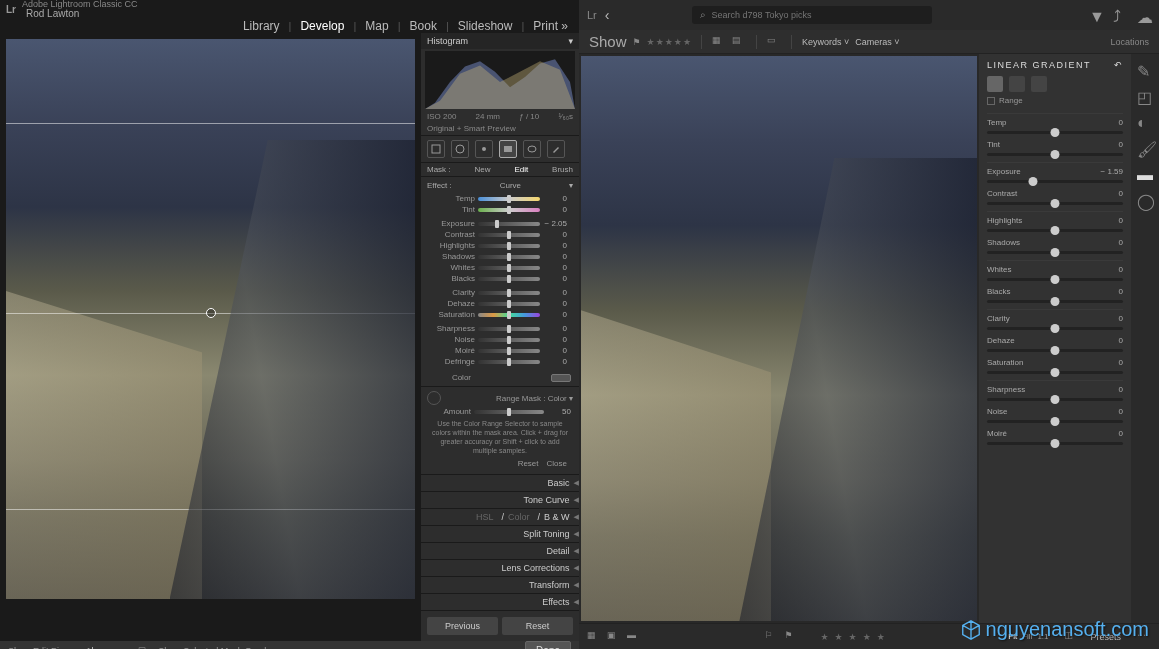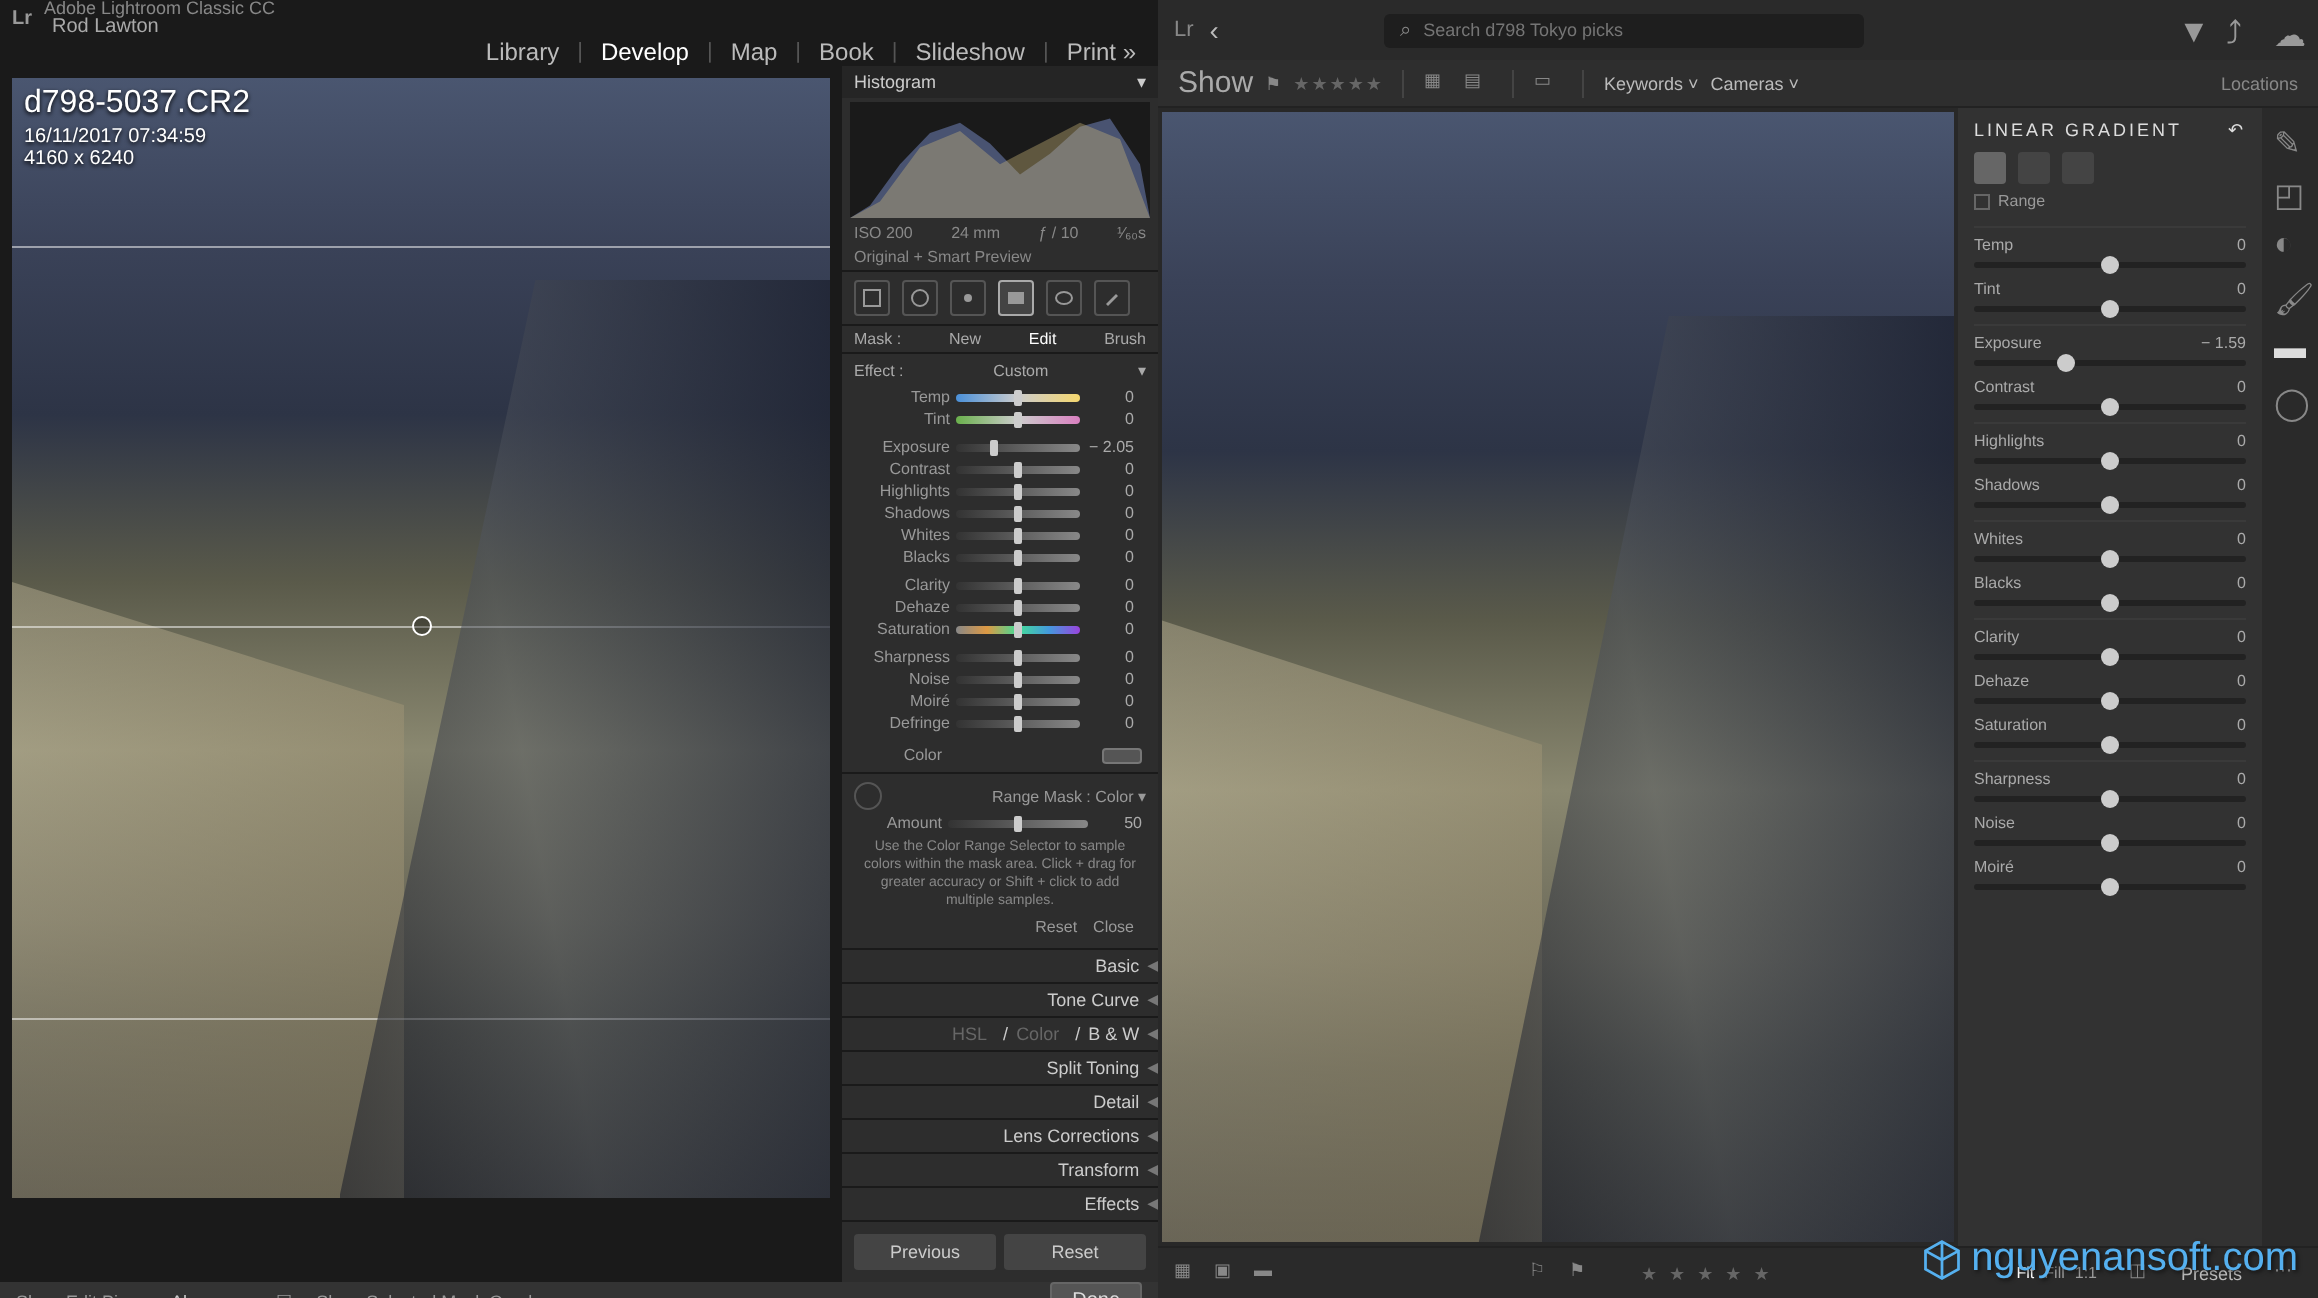--- a/index.html
+++ b/index.html
@@ -150,25 +150,20 @@
   <div class="lr-main">
     <div class="lr-canvas">
       <div class="lr-image">
         <div class="lr-gradient-lines">
           <div class="lr-gl" style="top:15%"></div>
           <div class="lr-gl" style="top:49%"></div>
           <div class="lr-gl" style="top:84%"></div>
         </div>
         <div class="lr-gradient-pin"></div>
       </div>
-      <div class="lr-meta">
-        <div class="filename">d798-5037.CR2</div>
-        <div class="date">16/11/2017 07:34:59</div>
-        <div class="dims">4160 x 6240</div>
-      </div>
     </div>
 
     <div class="lr-panel">
       <div class="lr-hist-header">
         <span>Histogram</span>
         <span>▾</span>
       </div>
       <div class="lr-hist">
         <svg viewBox="0 0 150 56" preserveAspectRatio="none">
           <path d="M0,56 L10,50 L25,30 L40,15 L55,10 L70,20 L85,35 L100,25 L115,12 L130,8 L145,30 L150,56 Z" fill="rgba(120,140,200,0.5)"></path>
@@ -218,21 +213,21 @@
       <div class="lr-mask-row">
         <span>Mask :</span>
         <span>New</span>
         <span class="active">Edit</span>
         <span>Brush</span>
       </div>
 
       <div class="lr-sec">
         <div class="lr-effect-hdr">
           <span>Effect :</span>
-          <span>Custom</span>
+          <span>Curve</span>
           <span>▾</span>
         </div>
         <div class="lr-slider-group" id="lr-sliders">
             <div class="lr-sl-row">
               <span class="lr-sl-label">Temp</span>
               <div class="lr-sl-track temp">
                 <div class="lr-sl-thumb" style="left:50%"></div>
               </div>
               <span class="lr-sl-val">0</span>
             </div>

